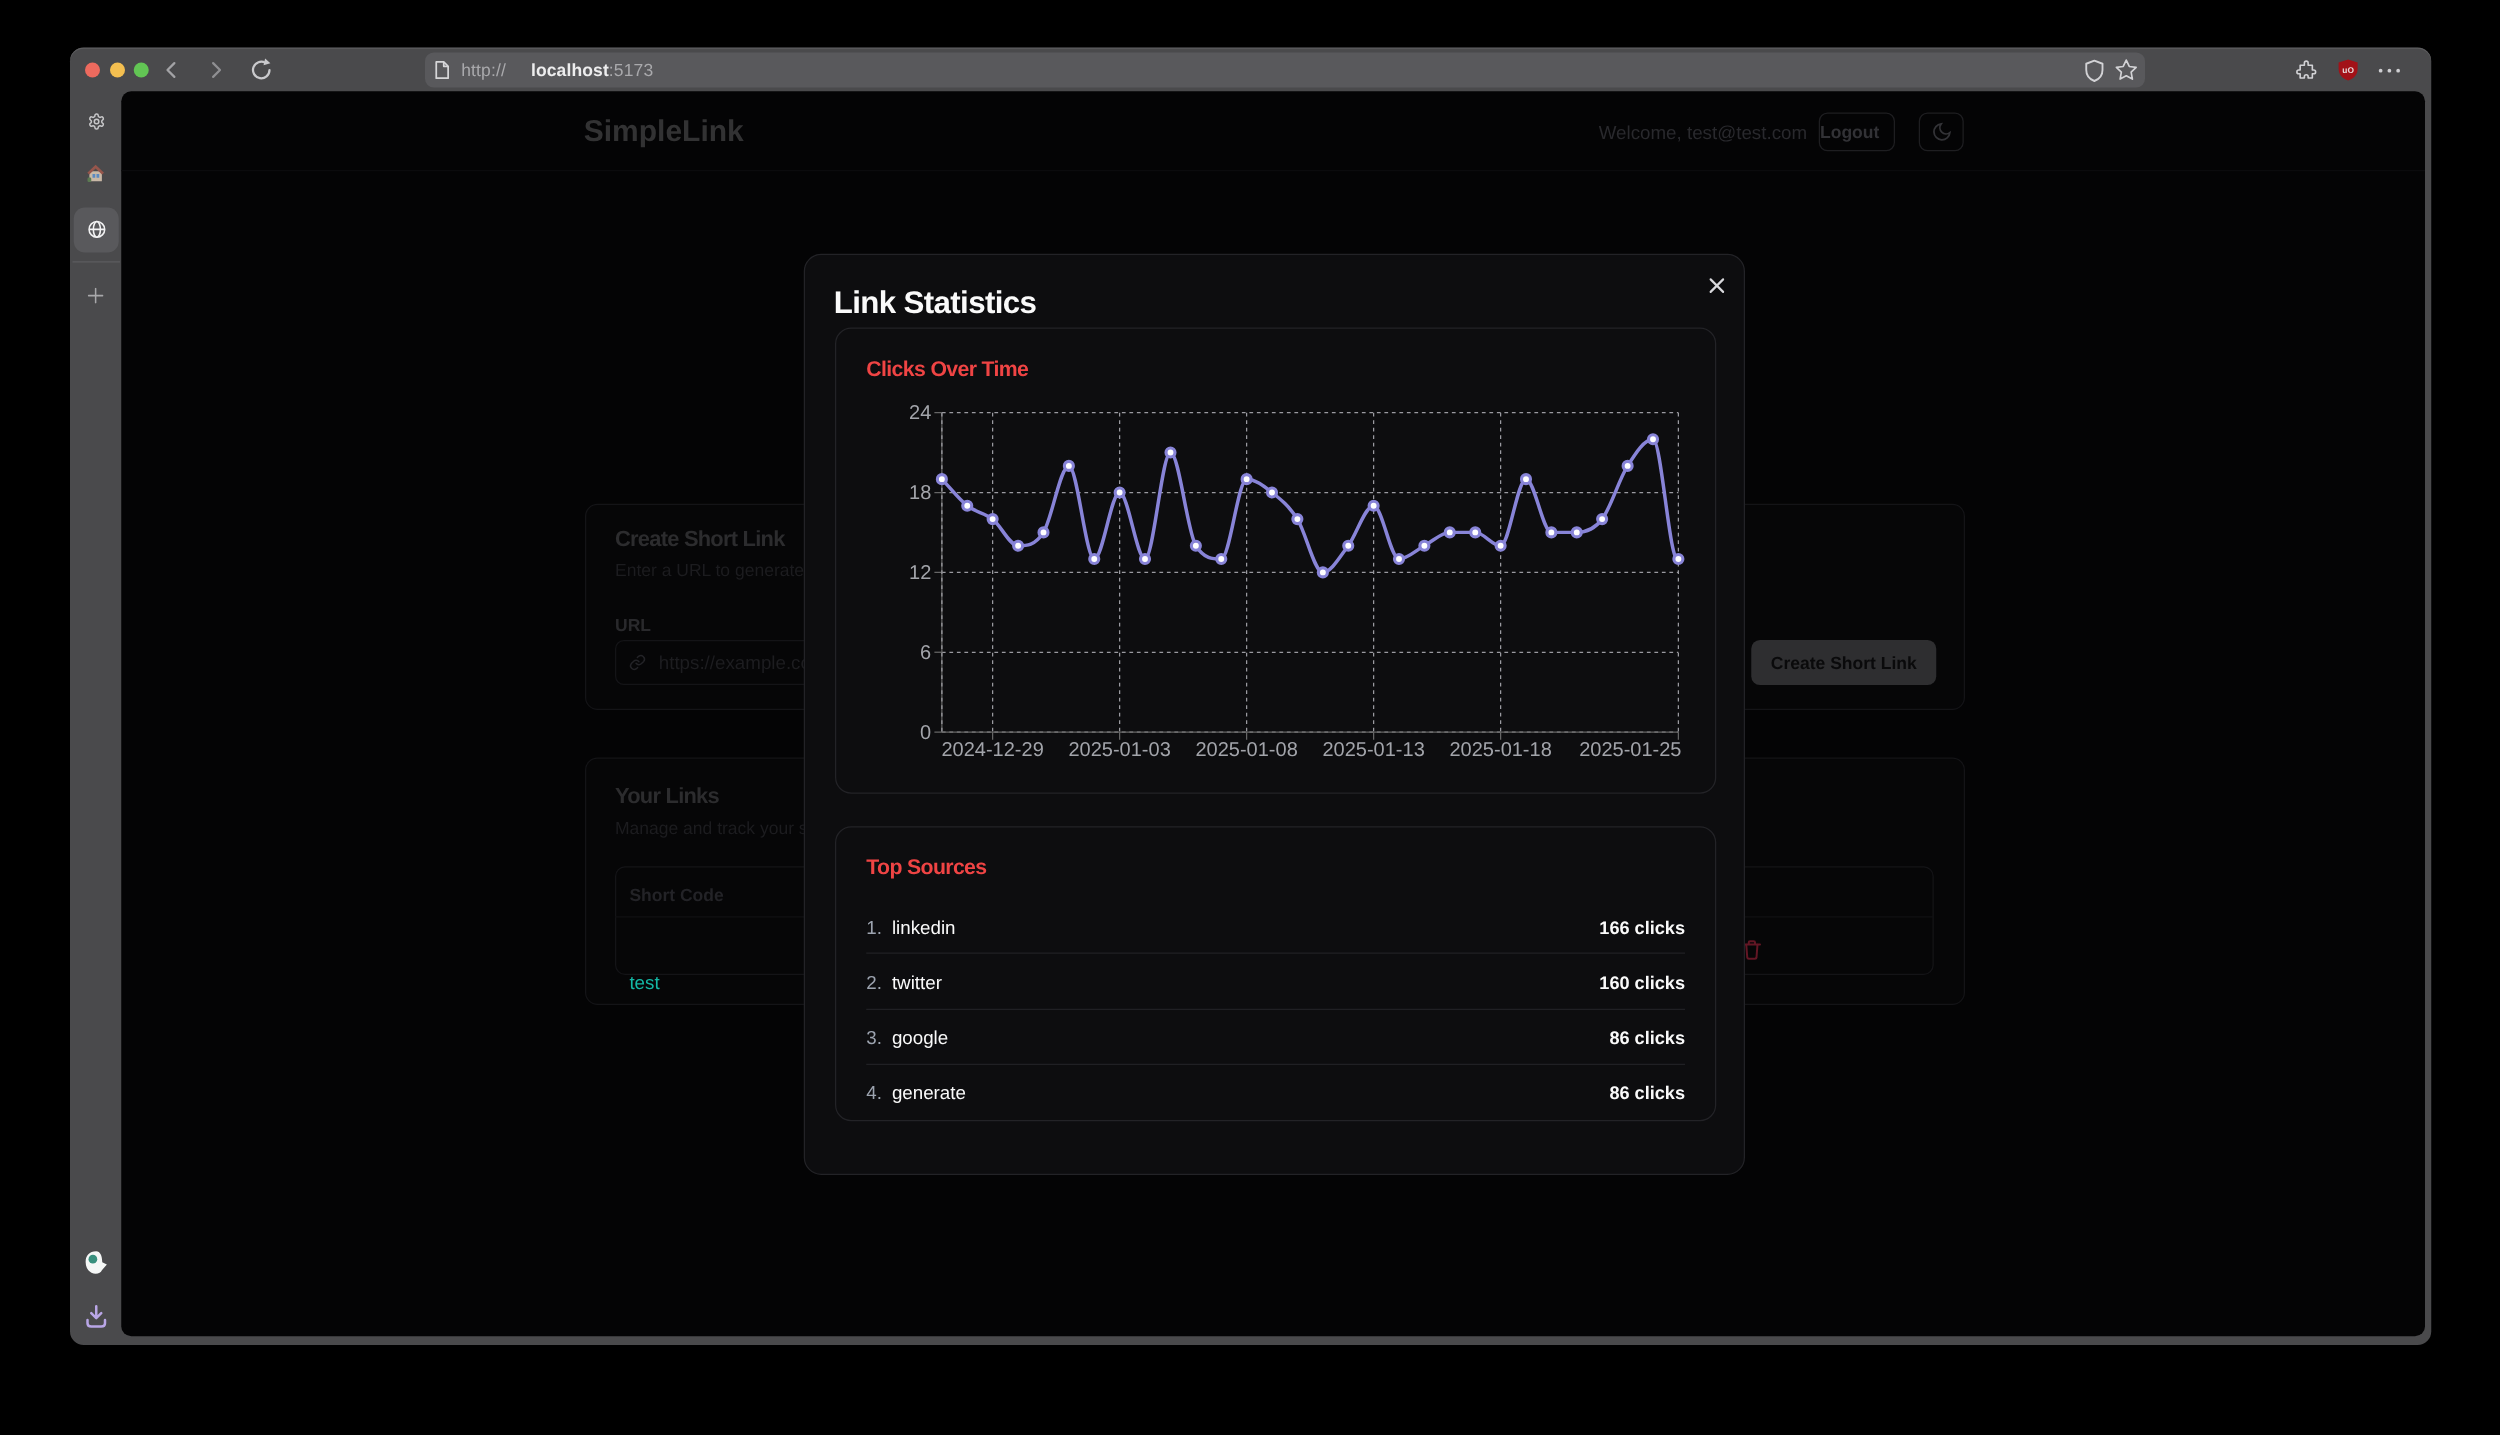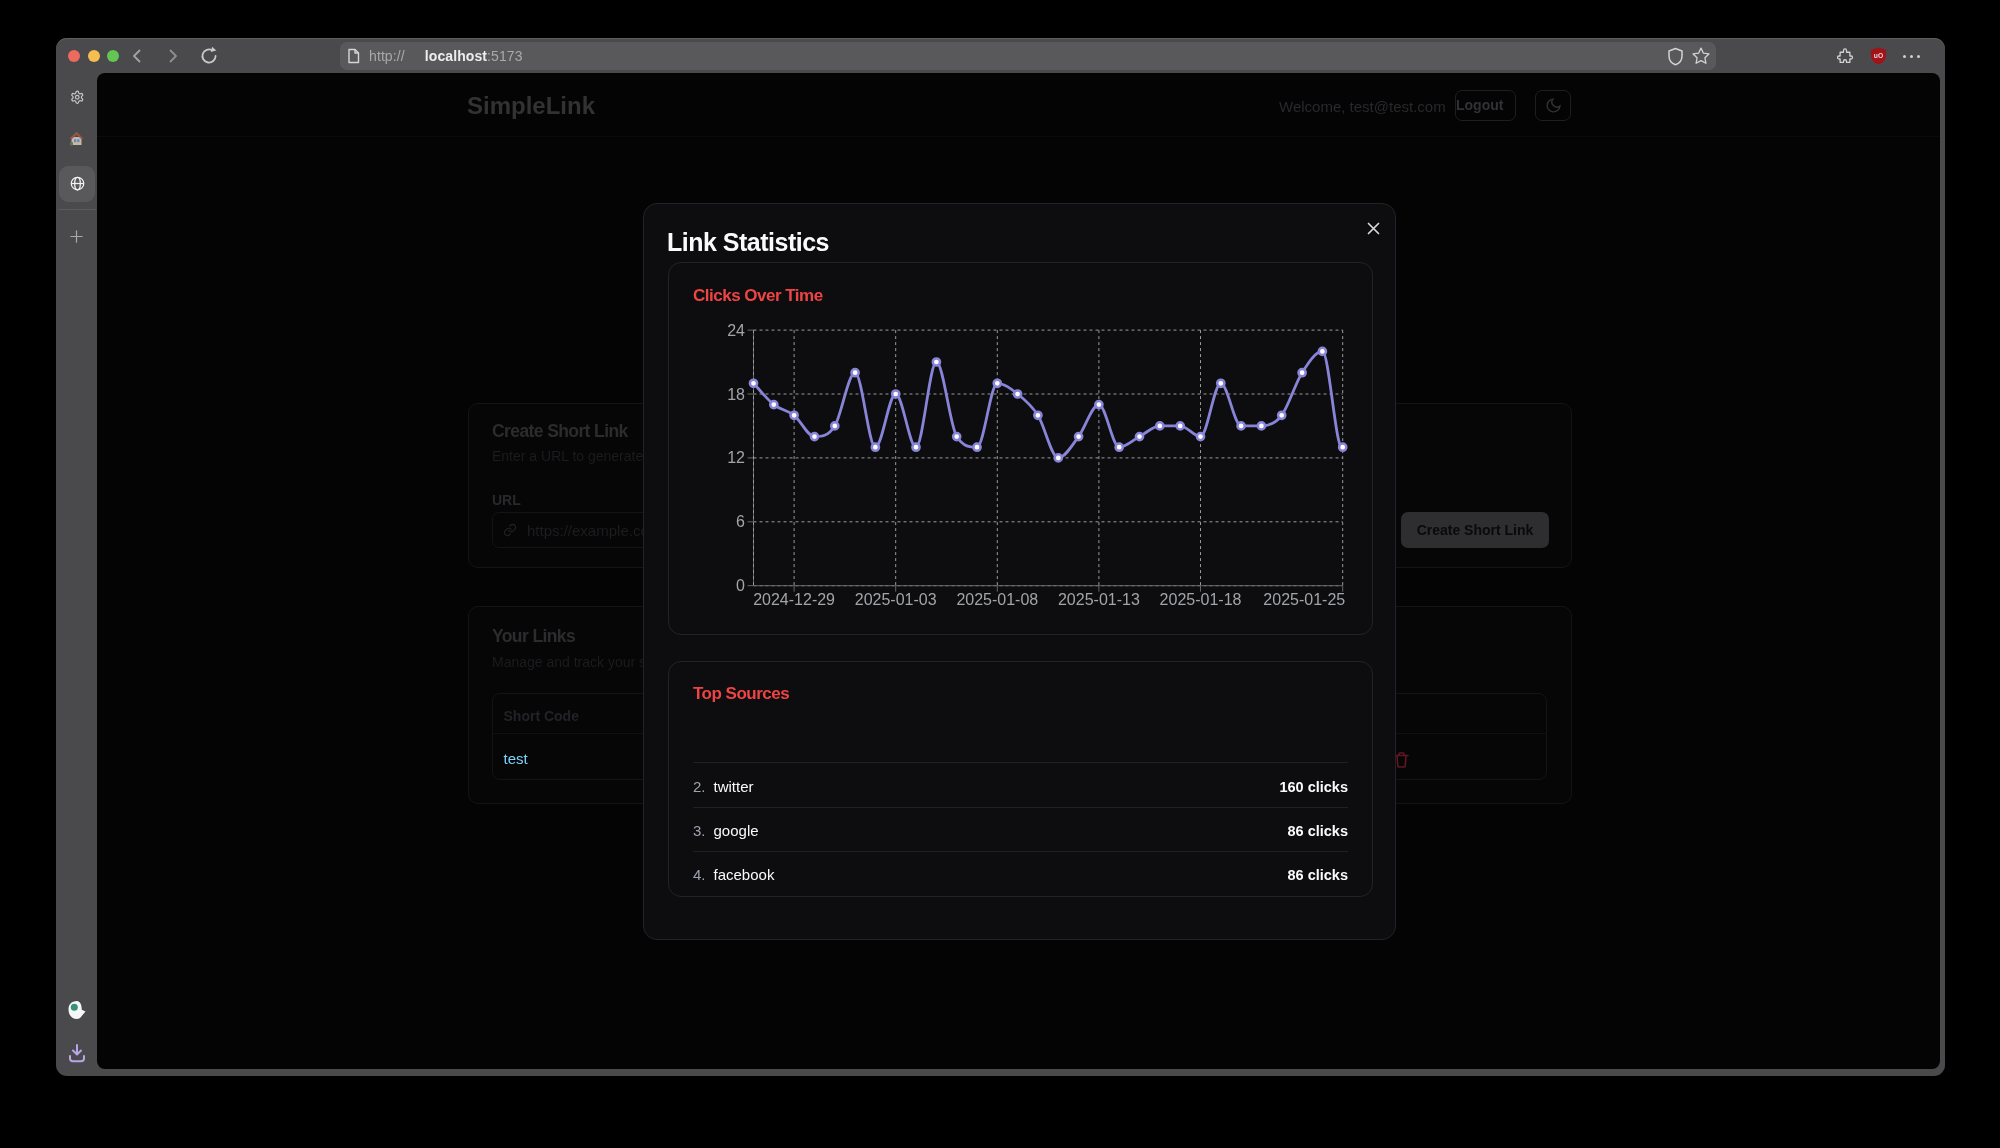--- a/index.html
+++ b/index.html
@@ -134,21 +134,21 @@
   </svg>
 <div class="dimsub" style="left:527px; top:522px; font-size:15px; color:#1d1d20;">https://example.com/very/long/url</div>
 <div class="btn-dim">Create Short Link</div>
 
 <div class="card-dim" style="left:467.5px; top:605.5px; width:1104px; height:198px;"></div>
 <div class="dimtitle" style="left:492px; top:626px;">Your Links</div>
 <div class="dimsub" style="left:492px; top:654px;">Manage and track your short links</div>
 <div class="input-dim" style="left:492px; top:693px; width:1055px; height:87px; border-radius:8px;"></div>
 <div class="dimlabel" style="left:503.5px; top:708px; color:#232327;">Short Code</div>
 <div class="abs" style="left:492px; top:733px; width:1055px; height:1px; background:#101013;"></div>
-<div class="dimsub" style="left:503.5px; top:750px; font-size:15px; color:#7dd3fc;">test</div>
+<div class="dimsub" style="left:503.5px; top:778px; font-size:15px; color:#14b8a6;">test</div>
 <svg class="abs" style="left:1394px; top:752px;" width="15" height="16" viewBox="0 0 15 16">
     <path d="M1 3.5 H14 M5 3.5 V2 C5 1.2 5.5 1 6 1 H9 C9.5 1 10 1.2 10 2 V3.5 M3 3.5 L3.8 14 C3.9 14.6 4.3 15 5 15 H10 C10.7 15 11.1 14.6 11.2 14 L12 3.5" fill="none" stroke="#621624" stroke-width="1.6" stroke-linecap="round"></path>
   </svg>
 
 <div class="modal">
   <div class="mtitle">Link Statistics</div>
   <svg class="abs" style="left:723px; top:17.5px;" width="13" height="13" viewBox="0 0 13 13">
       <path d="M1.5 1.5 L11.5 11.5 M11.5 1.5 L1.5 11.5" stroke="#d8d8dc" stroke-width="1.7" stroke-linecap="round"></path>
     </svg>
 
@@ -226,20 +226,21 @@
 <circle cx="593.4" cy="163.9" r="3.6" fill="#ffffff" stroke="#8884d8" stroke-width="2.5"></circle>
 <circle cx="613.7" cy="153.3" r="3.6" fill="#ffffff" stroke="#8884d8" stroke-width="2.5"></circle>
 <circle cx="634.1" cy="110.7" r="3.6" fill="#ffffff" stroke="#8884d8" stroke-width="2.5"></circle>
 <circle cx="654.4" cy="89.4" r="3.6" fill="#ffffff" stroke="#8884d8" stroke-width="2.5"></circle>
 <circle cx="674.7" cy="185.2" r="3.6" fill="#ffffff" stroke="#8884d8" stroke-width="2.5"></circle>
 </svg>
   </div>
 
   <div class="mcard" style="top:457px; height:236px;">
     <div class="ctitle" style="top:22px;">Top Sources</div>
+    <div class="srcrow" style="top:71.5px;"><span class="num">1.</span><span class="name">linkedin</span><span class="clicks">166 clicks</span></div>
     <div class="sep" style="top:100.4px;"></div>
     <div class="srcrow" style="top:115.8px;"><span class="num">2.</span><span class="name">twitter</span><span class="clicks">160 clicks</span></div>
     <div class="sep" style="top:144.5px;"></div>
     <div class="srcrow" style="top:160px;"><span class="num">3.</span><span class="name">google</span><span class="clicks">86 clicks</span></div>
     <div class="sep" style="top:188.6px;"></div>
-    <div class="srcrow" style="top:204.3px;"><span class="num">4.</span><span class="name">facebook</span><span class="clicks">86 clicks</span></div>
+    <div class="srcrow" style="top:204.3px;"><span class="num">4.</span><span class="name">generate</span><span class="clicks">86 clicks</span></div>
   </div>
 </div>
 
 </body></html>

